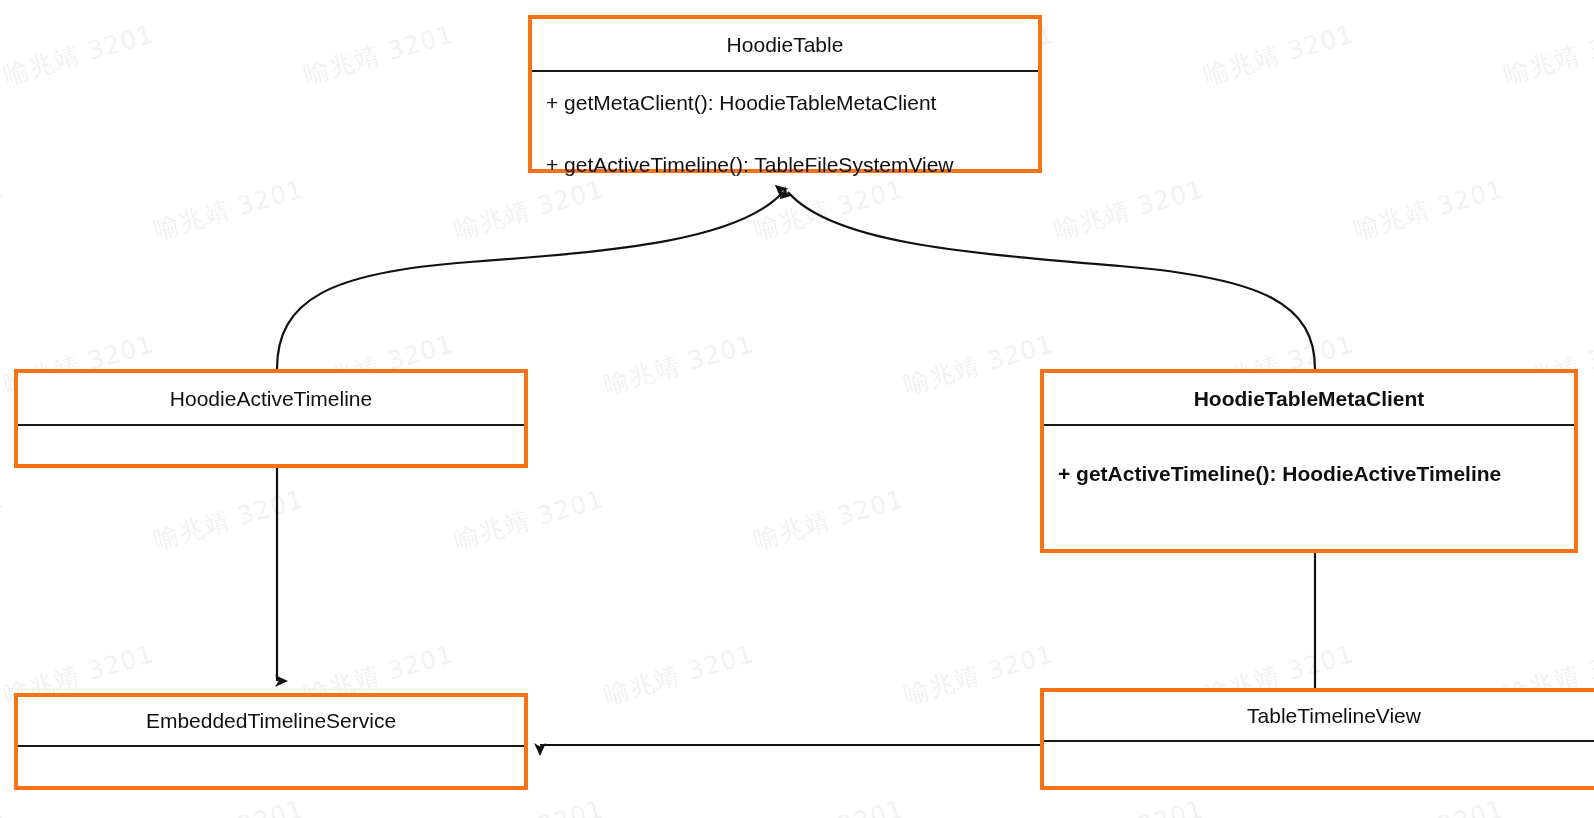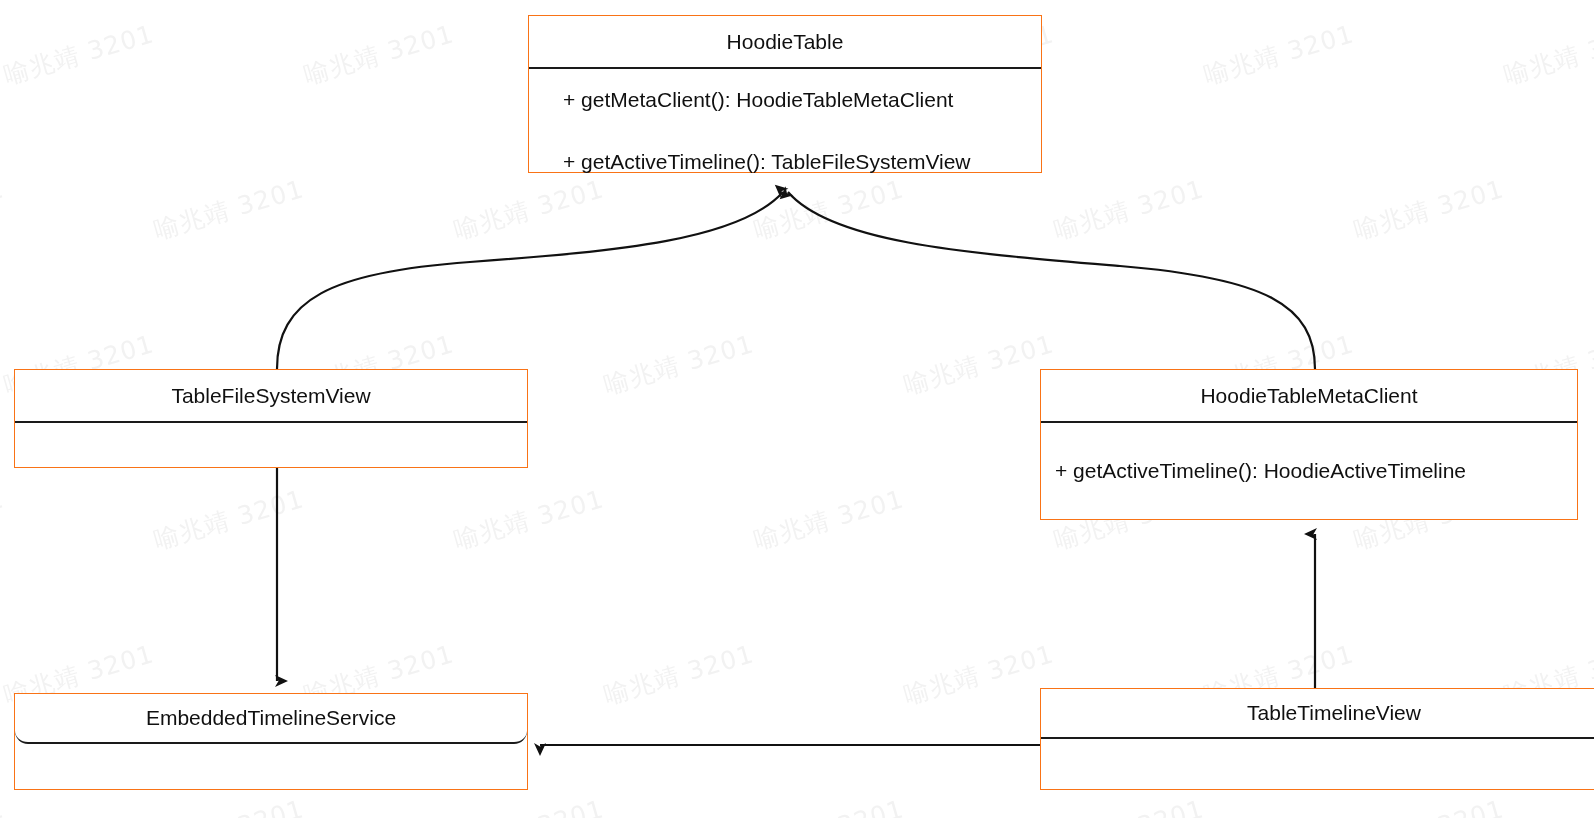--- a/index.html
+++ b/index.html
@@ -46,21 +46,21 @@
     width: 1594px;
     height: 818px;
     z-index: 1;
     pointer-events: none;
   }
   
   .uml-class {
     position: absolute;
     box-sizing: border-box;
     background: #ffffff;
-    border: 1px solid #f97316;
+    border: 4px solid #f97316;
     z-index: 2;
   }
   .uml-class-name {
     box-sizing: border-box;
     width: 100%;
     text-align: center;
     font-size: 21px;
     color: #101010;
     border-bottom: 2px solid #1a1a1a;
     display: flex;
@@ -77,32 +77,32 @@
   .uml-member {
     font-size: 21px;
     color: #101010;
     padding-left: 14px;
     white-space: nowrap;
     line-height: 1.1;
   }
   
   #class-hoodietable            { left: 528px;  top: 15px;  width: 514px; height: 158px; }
   #class-hoodietable .uml-class-name    { height: 53px; }
-  #class-hoodietable .uml-class-members { height: 123px; margin-left: 20px; }
+  #class-hoodietable .uml-class-members { height: 123px; }
 
   #class-tablefilesystemview    { left: 14px;   top: 369px; width: 514px; height: 99px; }
   #class-tablefilesystemview .uml-class-name    { height: 53px; }
   #class-tablefilesystemview .uml-class-members { height: 42px; }
 
-  #class-hoodietablemetaclient  { left: 1040px; top: 369px; width: 538px; height: 151px; }
+  #class-hoodietablemetaclient  { left: 1040px; top: 369px; width: 538px; height: 184px; font-weight: bold; }
   #class-hoodietablemetaclient .uml-class-name    { height: 53px; }
   #class-hoodietablemetaclient .uml-class-members { height: 96px; }
 
   #class-embeddedtimelineservice{ left: 14px;   top: 693px; width: 514px; height: 97px; }
-  #class-embeddedtimelineservice .uml-class-name    { height: 50px; border-radius: 13px; }
+  #class-embeddedtimelineservice .uml-class-name    { height: 50px; }
   #class-embeddedtimelineservice .uml-class-members { height: 43px; }
 
   #class-tabletimelineview      { left: 1040px; top: 688px; width: 588px; height: 102px; }
   #class-tabletimelineview .uml-class-name    { height: 50px; }
   #class-tabletimelineview .uml-class-members { height: 48px; }
 </style>
 </head>
 <body>
 
 <div id="canvas">
@@ -172,21 +172,21 @@
 
   <div class="uml-class" id="class-hoodietable">
     <div class="uml-class-name">HoodieTable</div>
     <div class="uml-class-members">
       <div class="uml-member">+ getMetaClient(): HoodieTableMetaClient</div>
       <div class="uml-member">+ getActiveTimeline(): TableFileSystemView</div>
     </div>
   </div>
 
   <div class="uml-class" id="class-tablefilesystemview">
-    <div class="uml-class-name">TableFileSystemView</div>
+    <div class="uml-class-name">HoodieActiveTimeline</div>
     <div class="uml-class-members"></div>
   </div>
 
   <div class="uml-class" id="class-hoodietablemetaclient">
     <div class="uml-class-name">HoodieTableMetaClient</div>
     <div class="uml-class-members">
       <div class="uml-member">+ getActiveTimeline(): HoodieActiveTimeline</div>
     </div>
   </div>
 

